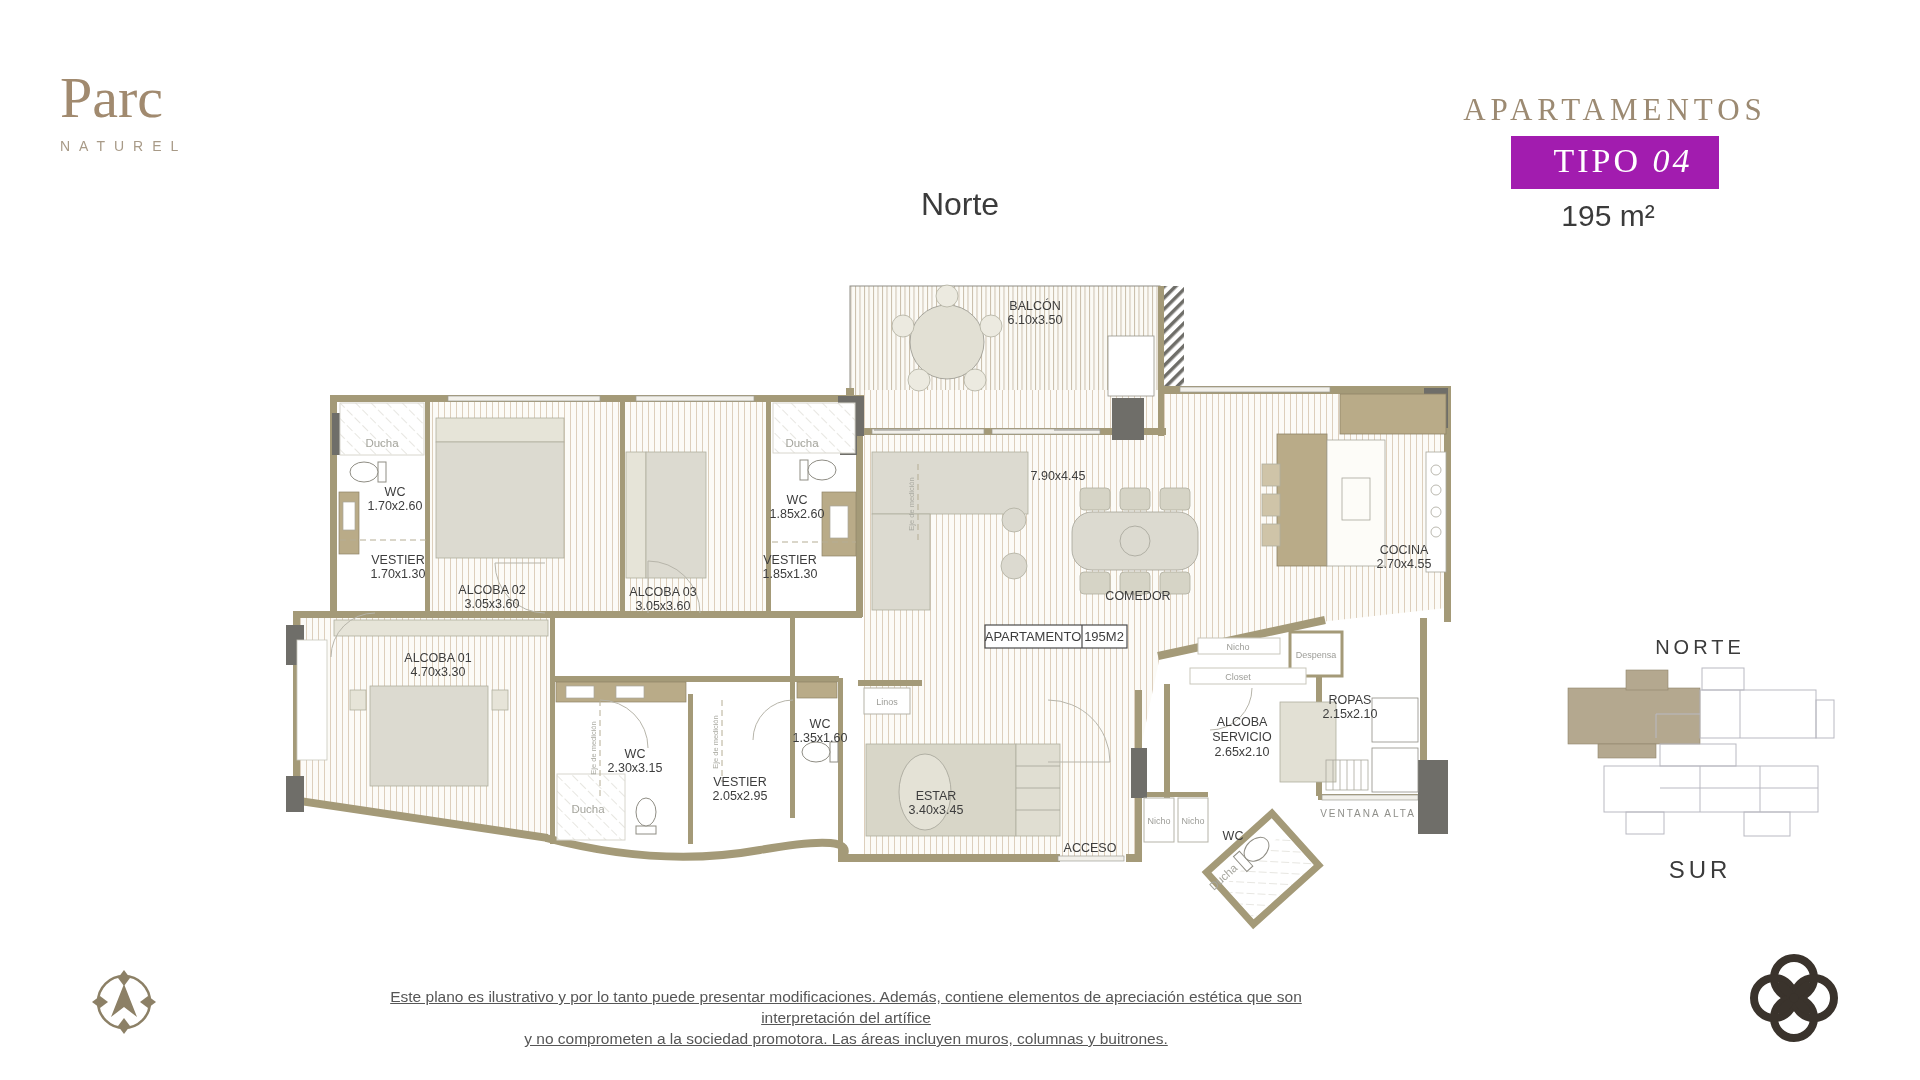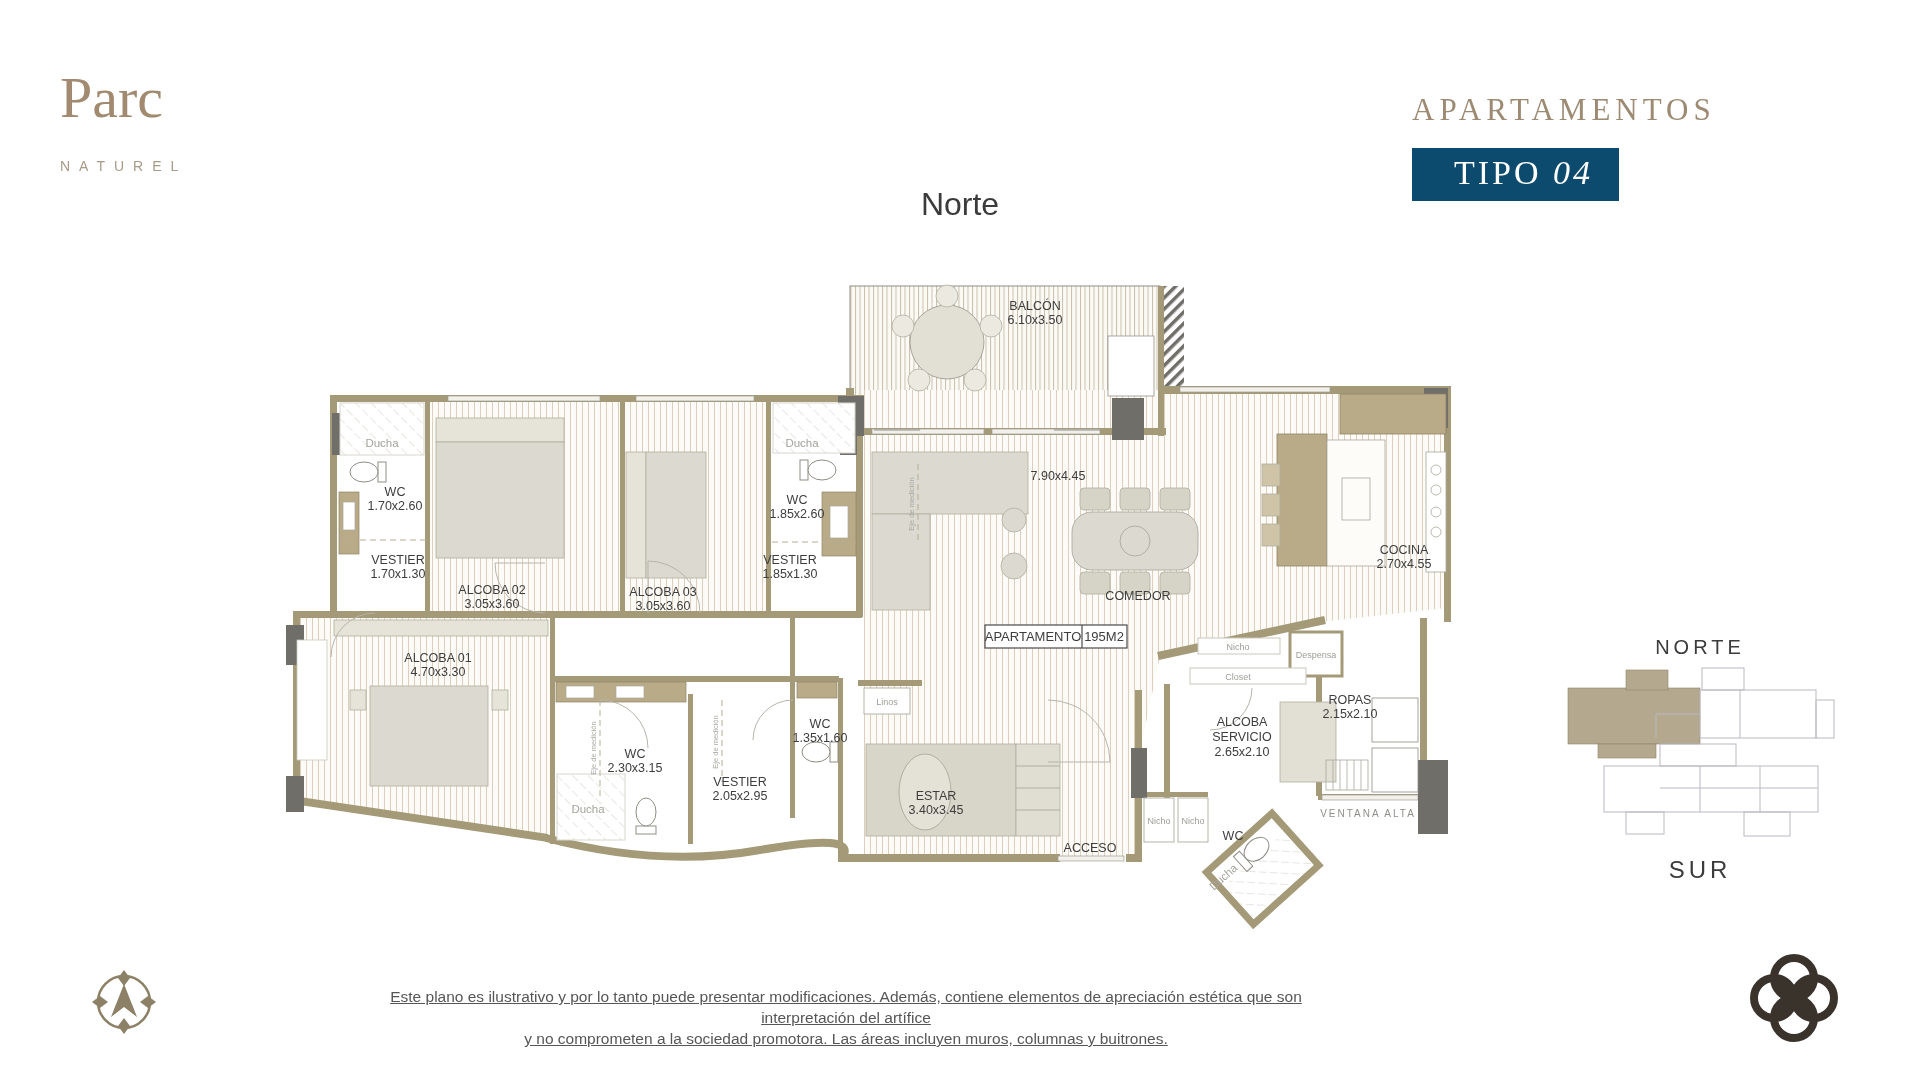--- a/index.html
+++ b/index.html
@@ -1,25 +1,25 @@
 <!DOCTYPE html>
 <html><head>
 <meta charset="utf-8">
 <style>
   html,body{margin:0;padding:0;background:#ffffff;width:1920px;height:1080px;overflow:hidden;
     font-family:"Liberation Sans",sans-serif;}
   .abs{position:absolute;}
   
   .brand{left:60px;top:70px;width:370px;text-align:left;color:#a18a6f;}
   .brand .l1,.brand .l2{font-family:"Liberation Serif",serif;font-size:58px;line-height:56px;}
-  .brand .sub{margin-top:32px;font-size:14px;letter-spacing:9px;color:#a89a87;}
-  
-  .hdr{right:88px;top:92px;width:420px;text-align:left;}
+  .brand .sub{margin-top:12px;font-size:14px;letter-spacing:9px;color:#a89a87;}
+  
+  .hdr{right:95px;top:92px;width:420px;text-align:center;}
   .hdr .kick{font-family:"Liberation Serif",serif;font-size:31px;letter-spacing:5px;color:#9c8a72;}
-  .hdr .tipobox{display:inline-block;margin-top:20px;background:#0c4a6e;color:#ffffff;
+  .hdr .tipobox{display:inline-block;margin-top:8px;background:#a21caf;color:#ffffff;
     font-family:"Liberation Serif",serif;font-size:34px;padding:6px 26px 9px 42px;letter-spacing:3px;}
   .hdr .tipobox .num{font-style:italic;}
   .hdr .area{margin-top:10px;font-size:30px;color:#3b3b3b;padding-right:14px;}
   
   .norte-top{left:860px;top:186px;width:200px;text-align:center;font-size:32px;color:#3b3b3b;font-weight:500;}
   
   .kpn{left:1600px;top:636px;width:200px;text-align:center;font-size:20px;letter-spacing:4px;color:#3b3b3b;}
   .kps{left:1600px;top:856px;width:200px;text-align:center;font-size:24px;letter-spacing:4px;color:#3b3b3b;}
   
   .disc{left:346px;top:986px;width:1000px;text-align:center;font-size:15.5px;line-height:21px;color:#565656;text-decoration:underline;}
@@ -36,20 +36,21 @@
 <div class="abs brand">
   <div class="l1">Parc</div>
   <div class="sub">NATUREL</div>
 </div>
 
 <div class="abs hdr">
   <div class="kick">APARTAMENTOS</div>
   <div>
     <div class="tipobox"><span>TIPO</span>&nbsp;<span class="num">04</span></div>
   </div>
+  <div class="area">195 m²</div>
 </div>
 
 <div class="abs norte-top">Norte</div>
 
 <div class="abs kpn">NORTE</div>
 <div class="abs kps">SUR</div>
 
 <div class="abs disc">
   <div>Este plano es ilustrativo y por lo tanto puede presentar modificaciones. Además, contiene elementos de apreciación estética que son interpretación del artífice</div>
   <div>y no comprometen a la sociedad promotora. Las áreas incluyen muros, columnas y buitrones.</div>

